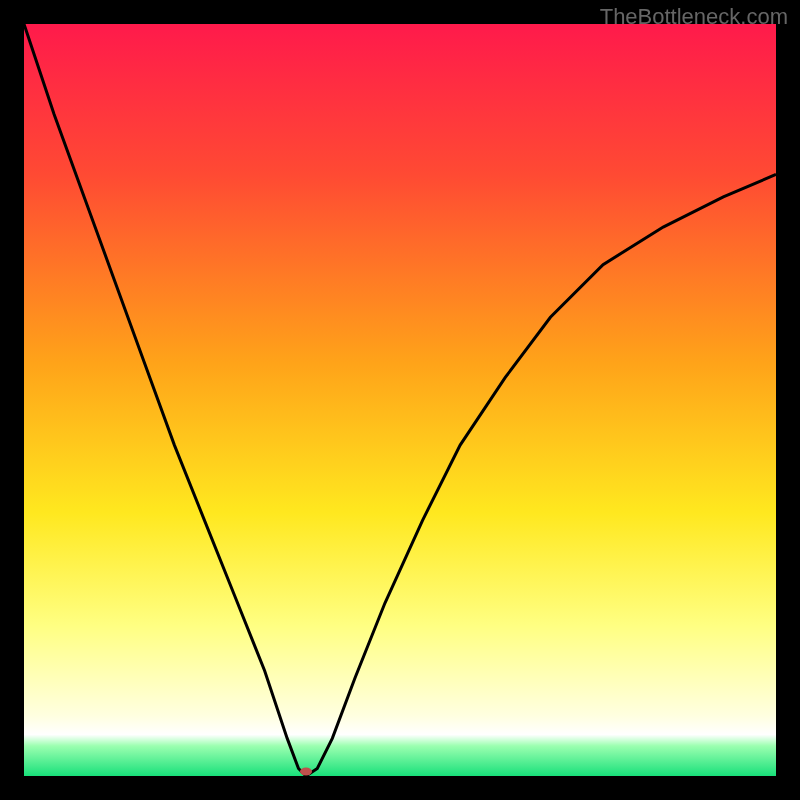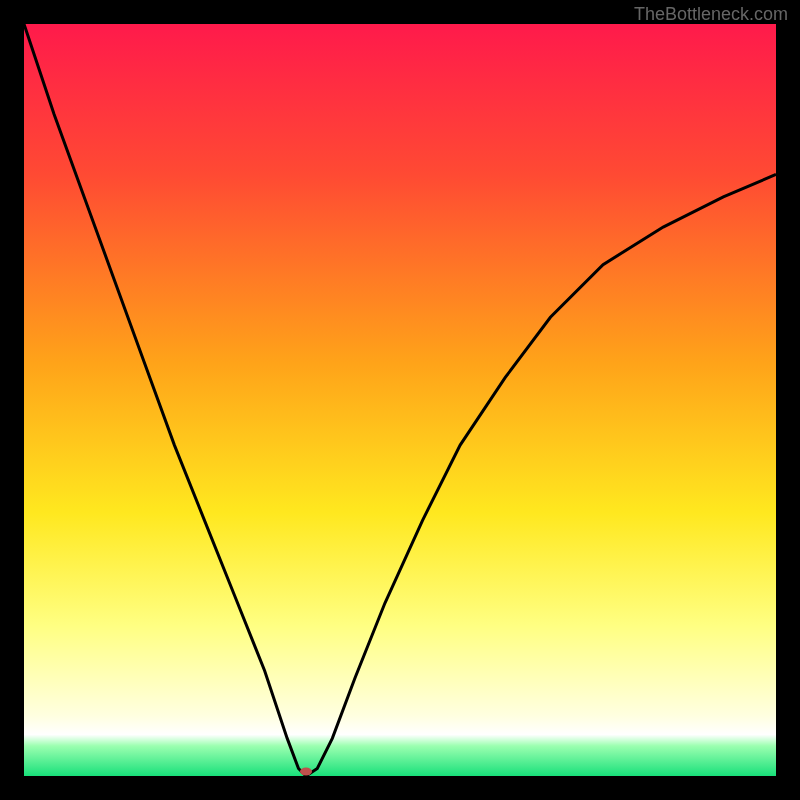--- a/index.html
+++ b/index.html
@@ -9,21 +9,21 @@
     height: 800px;
     background: #000;
     position: relative;
     font-family: Arial, Helvetica, sans-serif;
   }
   .watermark {
     position: absolute;
     top: 4px;
     right: 12px;
     color: #666;
-    font-size: 18px;
+    font-size: 22px;
     font-weight: 500;
     z-index: 10;
   }
   .plot-frame {
     position: absolute;
     left: 24px;
     top: 24px;
     width: 752px;
     height: 752px;
     background: #000;

